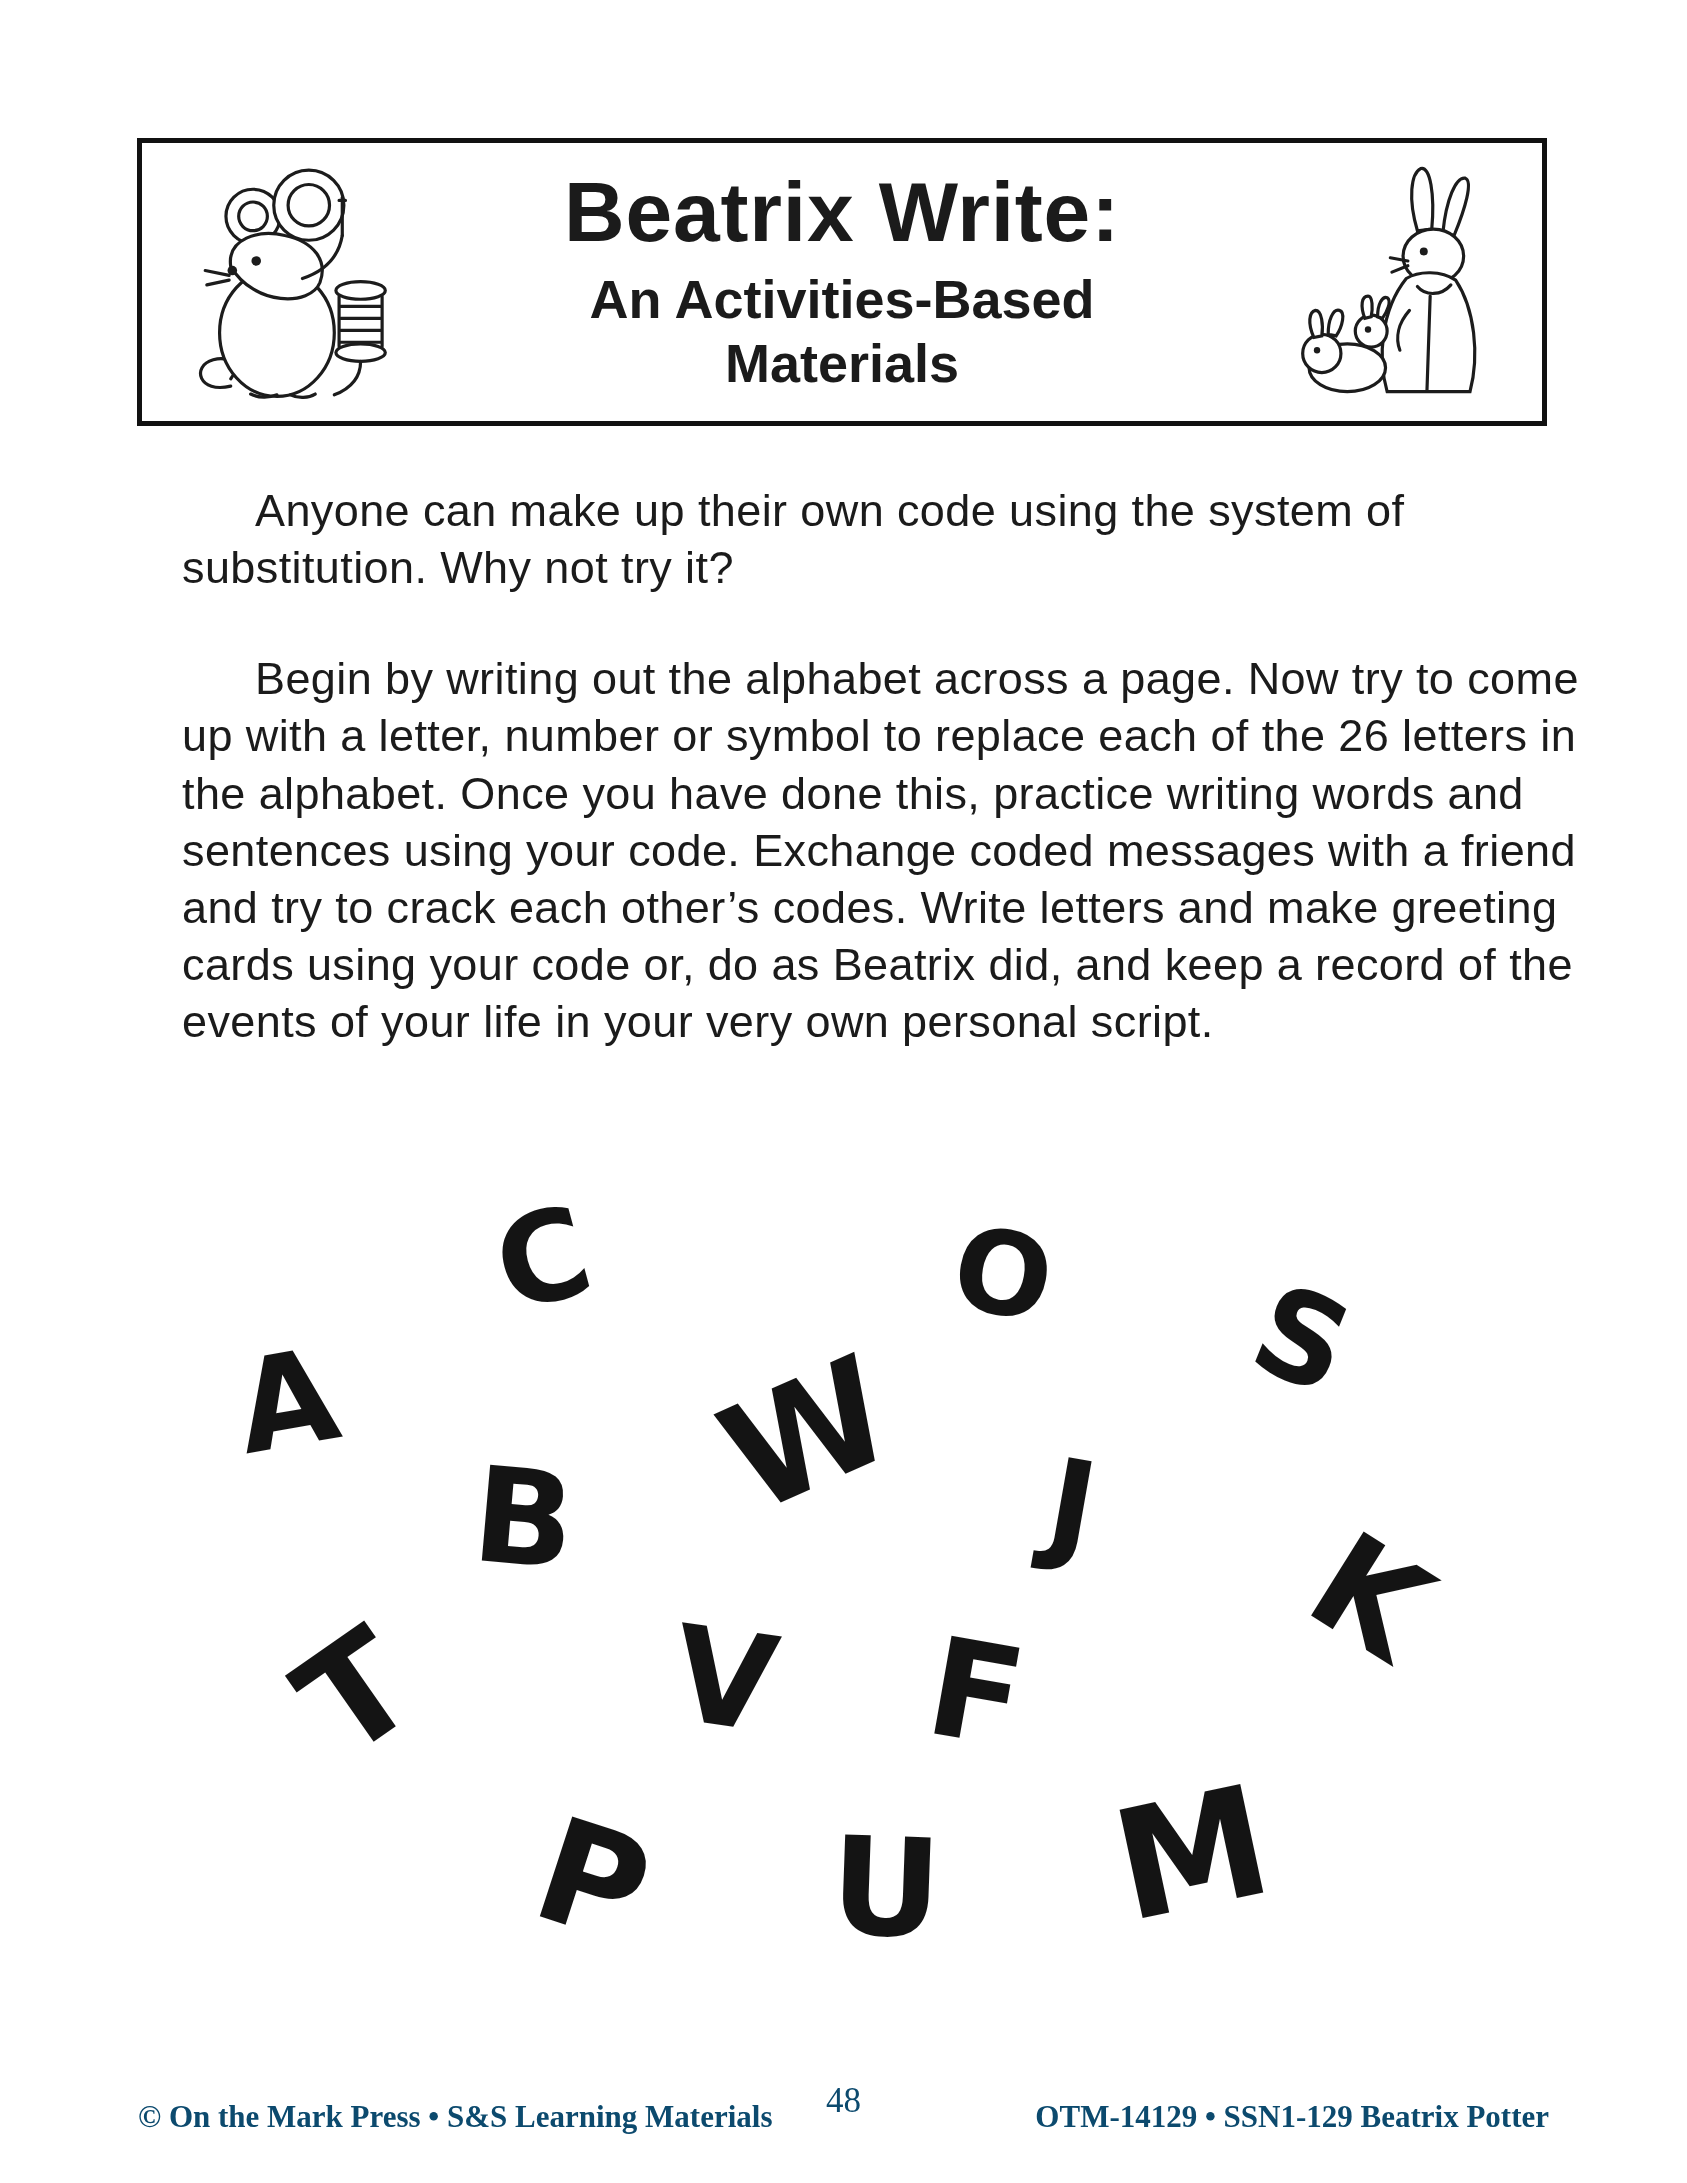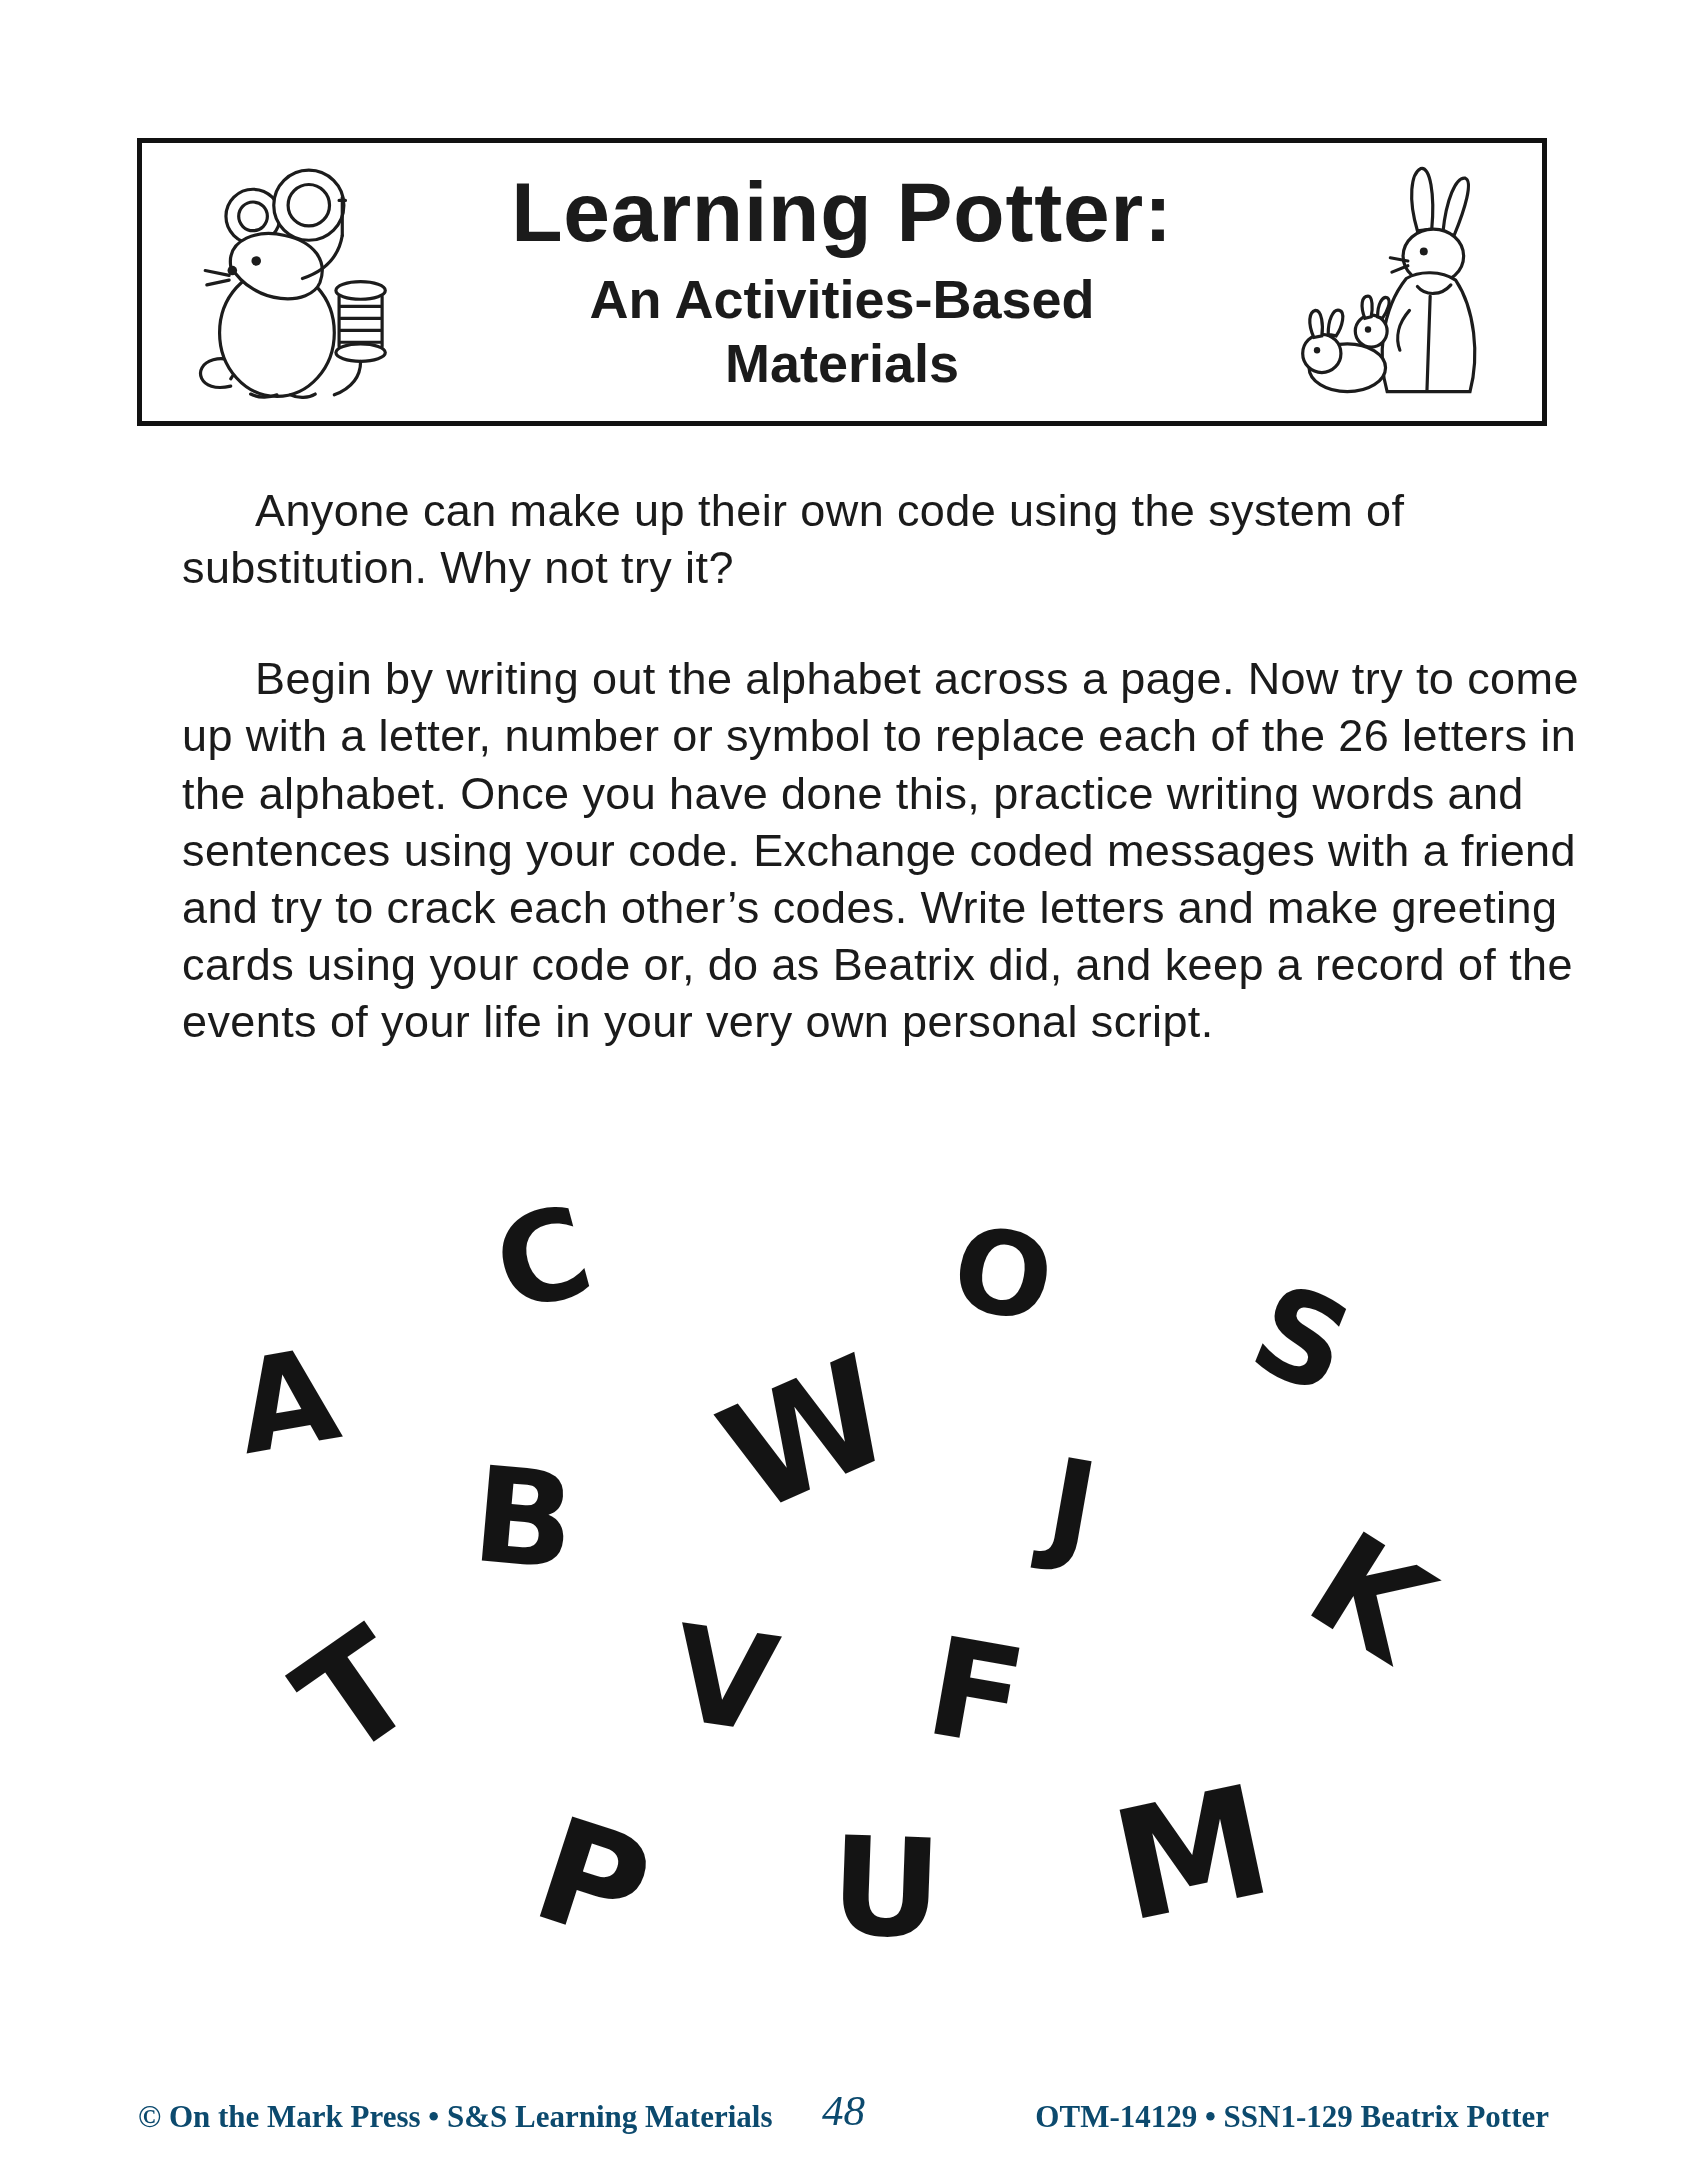--- a/index.html
+++ b/index.html
@@ -88,25 +88,24 @@
     height: 43px;
     font-family: "Liberation Serif", serif;
     font-weight: bold;
     font-size: 31px;
     color: #0c4a6e;
   }
   .footer-left { position: absolute; left: 0; bottom: 0; }
   .footer-center {
     position: absolute;
     left: 50%;
-    bottom: 0;
+    bottom: 14px;
     transform: translateX(-50%);
     font-weight: normal;
-    font-size: 43px;
-    font-style: italic;
+    font-size: 35px;
   }
   .footer-right { position: absolute; right: 0; bottom: 0; }
   svg .ln { fill: none; stroke: #1c1c1c; stroke-width: 4; stroke-linecap: round; stroke-linejoin: round; }
   svg .fl { fill: #ffffff; stroke: #1c1c1c; stroke-width: 4; }
   svg .dot { fill: #1c1c1c; stroke: none; }
 </style>
 </head>
 <body>
 
 <div class="page">
@@ -139,21 +138,21 @@
         <ellipse class="fl" cx="223" cy="243" rx="31" ry="11"></ellipse>
         <path class="ln" d="M198 185 H 248 M198 200 H 248 M198 215 H 248 M198 230 H 248"></path>
 
         <path class="ln" d="M223 254 C 223 278, 205 290, 190 296"></path>
 
         <path class="ln" d="M85 295 C 95 300, 108 300, 118 296 M135 296 C 145 301, 158 300, 166 295"></path>
       </svg>
     </div>
 
     <div class="header-title-block">
-      <div class="header-title">Learning Potter:</div>
+      <div class="header-title">Beatrix Write:</div>
       <div class="header-subtitle">
         <div>An Activities-Based</div>
         <div>Materials</div>
       </div>
     </div>
 
     <div class="header-art">
       <svg viewBox="0 0 250 310" width="231" height="247" aria-hidden="true">
 
         <path class="fl" d="M150 90 C 138 50, 142 18, 154 12 C 166 8, 172 45, 168 88 Z"></path>

